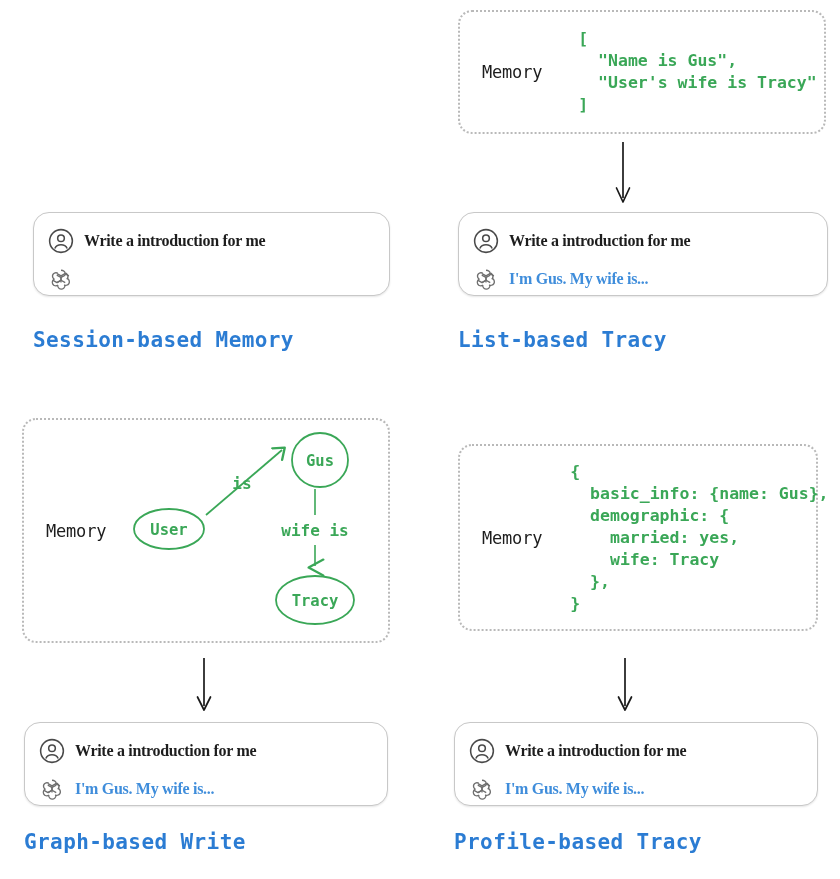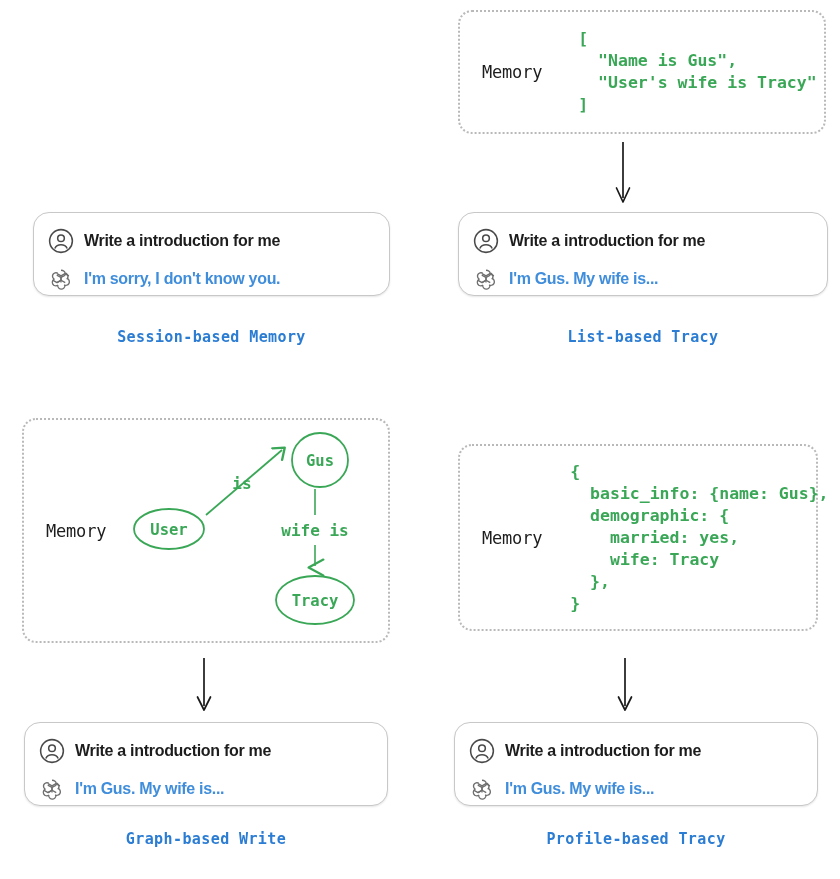--- a/index.html
+++ b/index.html
@@ -65,39 +65,39 @@
     margin-top: 8px;
   }
   .avatar {
     width: 26px;
     height: 26px;
     flex: 0 0 26px;
     margin-right: 10px;
     display: block;
   }
   .chat-text {
-    font-family: Liberation Sans, sans-serif;
+    font-family: Liberation Serif, serif;
     font-size: 16px;
     font-weight: 700;
     letter-spacing: -0.3px;
     white-space: nowrap;
   }
   .chat-text.user { color: #1d1d1d; }
   .chat-text.bot  { color: #3f8ddb; }
 
   
   .caption {
     position: absolute;
     color: #2b7cd3;
     font-family: "DejaVu Sans Mono", monospace;
-    font-size: 15px;
+    font-size: 21px;
     font-weight: 700;
     letter-spacing: 0.4px;
     white-space: nowrap;
-    text-align: center;
+    text-align: left;
     z-index: 3;
   }
 
   
   .flow-arrow {
     position: absolute;
   }
 
   
   .graph-svg {
@@ -141,21 +141,20 @@
           <path d="M8.1 16.6c-2.6-1.5-3.1-4.3-2-6.2 1.1-1.9 3.8-2.8 5.8-1.6"></path>
           <path d="M11.1 9.3 16 12.1v5.6l-4.9 2.8-4.9-2.8"></path>
           <path d="M16 12.1l4.9-2.8 4.8 2.8"></path>
         </g>
         <g fill="none" stroke="#6e6e6e" stroke-width="1.6">
           <path d="M10.8 11.2 16 14.2l5.2-3"></path>
           <path d="M16 14.2v6"></path>
           <path d="M10.9 20.5 16 17.6l5.2 2.9"></path>
         </g>
       </svg>
-      <span class="chat-text bot">I'm sorry, I don't know you.</span>
     </div>
   </div>
   <div class="caption" style="left:33px; top:328px; width:357px;">Session-based Memory</div>
 </div>
 
 <div class="quad">
   <div class="memory-box" style="left:458px; top:10px; width:368px; height:124px; padding-left:22px;">
     <span class="memory-label">Memory</span>
     <span class="memory-code" style="margin-left:36px;">[
   "Name is Gus",

